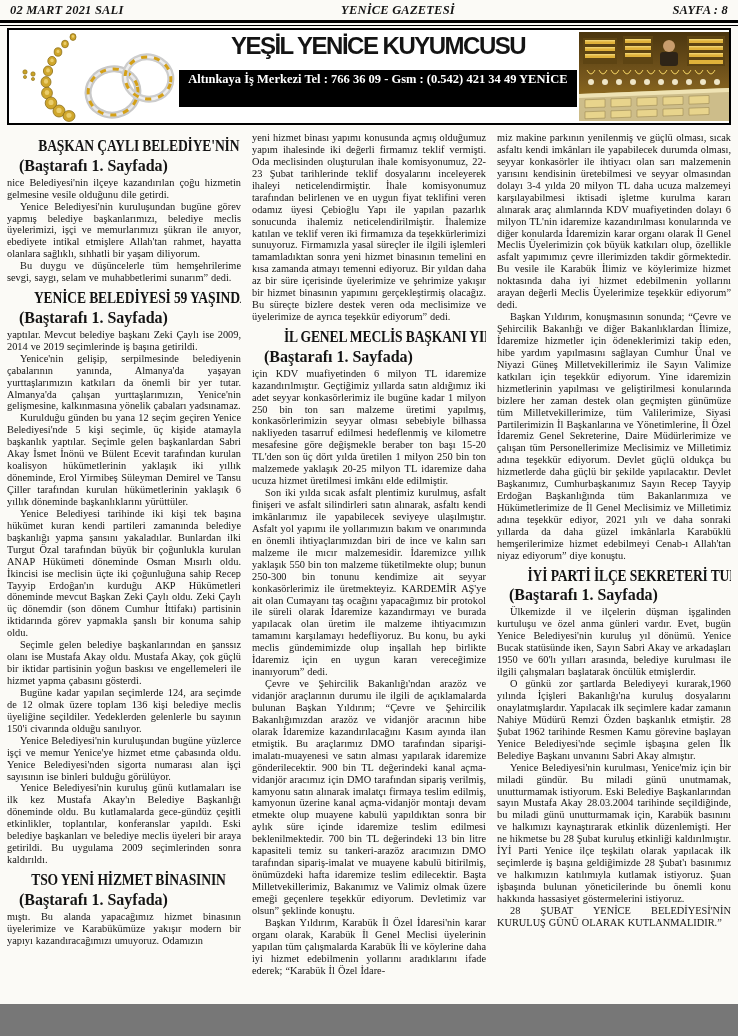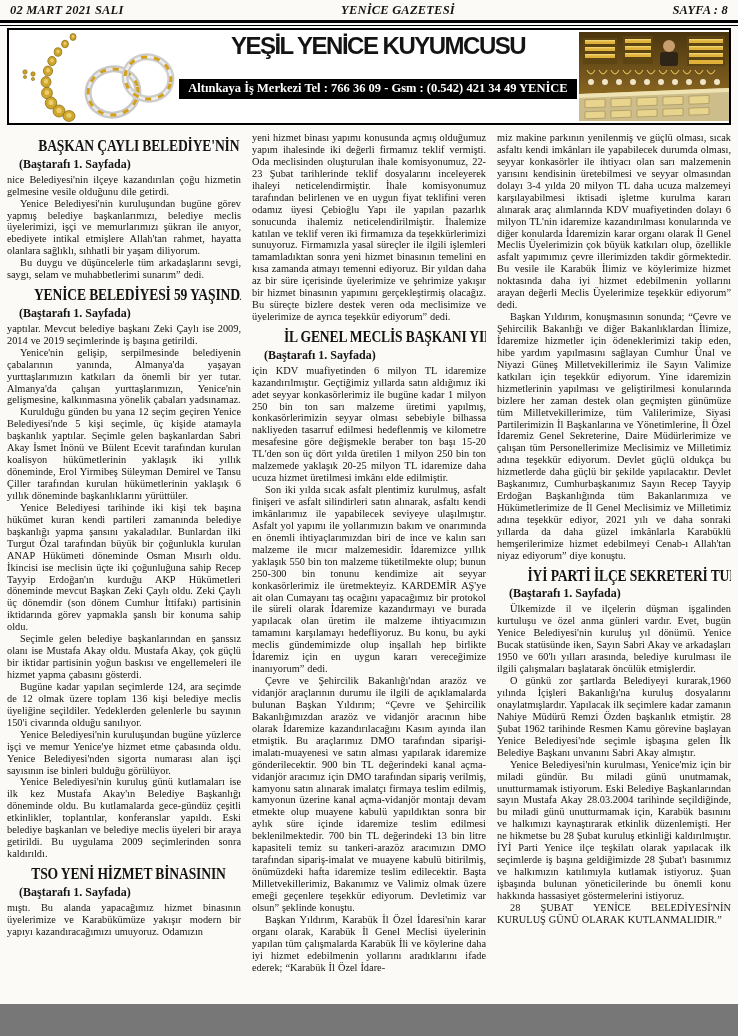--- a/index.html
+++ b/index.html
@@ -25,37 +25,37 @@
   .ad-left svg,.ad-right svg{display:block;width:100%;height:100%;}
   .ad-center{flex:1;text-align:center;padding-top:3px;overflow:hidden;}
   .ad-title{
     font-family:"Liberation Sans","DejaVu Sans",sans-serif;
     font-weight:bold;font-size:24px;letter-spacing:-1.5px;line-height:1.05;
     white-space:nowrap;
   }
   .ad-owner{font-size:24px;letter-spacing:2px;line-height:1.1;margin-top:1px;}
   .ad-contact{
     display:inline-block;background:#000;color:#fff;font-weight:bold;
-    font-size:12.5px;padding:2px 9px 3px;margin-top:21px;white-space:nowrap;
+    font-size:12.5px;padding:2px 9px 20px;margin-top:12px;white-space:nowrap;
   }
   
   .cols{display:flex;gap:11px;padding:4px 7px 0;height:925px;overflow:hidden;}
   .col{width:234px;flex:0 0 auto;overflow:hidden;}
   .para{
     margin:0;font-size:10.35px;line-height:1.155;text-align:justify;
     word-spacing:.4px;
   }
   .para.indent{text-indent:13px;}
   .head-wrap{text-align:center;overflow:hidden;margin:5px 0 1px;}
   .art-head{
     display:inline-block;white-space:nowrap;font-weight:bold;font-size:17px;
     transform:scaleX(.8);transform-origin:50% 50%;line-height:1.1;
     letter-spacing:-.2px;
   }
-  .subhead{font-weight:bold;font-size:12px;margin:0 0 2px;padding-left:12px;}
+  .subhead{font-weight:bold;font-size:16px;margin:0 0 2px;padding-left:12px;}
 </style>
 </head>
 <body>
 
 <div class="page">
 
   <div class="topbar">
     <span>02 MART 2021 SALI</span>
     <span>YENİCE GAZETESİ</span>
     <span>SAYFA : 8</span>
@@ -201,21 +201,21 @@
       </svg>
     </div>
   </div>
 
   <div class="cols" id="cols">
       <div class="col">
         <div class="head-wrap"><div class="art-head">BAŞKAN ÇAYLI BELEDİYE'NİN 59'NCU</div></div>
         <div class="subhead">(Baştarafı 1. Sayfada)</div>
         <p class="para">nice Belediyesi'nin ilçeye kazandırılan çoğu hizmetin gelmesine vesile olduğunu dile getirdi.</p>
         <p class="para indent">Yenice Belediyesi'nin kuruluşundan bugüne görev yapmış belediye başkanlarımızı, belediye meclis üyelerimizi, işçi ve memurlarımızı şükran ile anıyor, ebediyete intikal etmişlere Allah'tan rahmet, hayatta olanlara sağlıklı, sıhhatli bir yaşam diliyorum.</p>
-        <p class="para indent">Bu duygu ve düşüncelerle tüm arkadaşlarını sevgi, saygı, selam ve muhabbetlerimi sunarım” dedi.</p>
+        <p class="para indent">Bu duygu ve düşüncelerle tüm hemşehrilerime sevgi, saygı, selam ve muhabbetlerimi sunarım” dedi.</p>
         <div class="head-wrap"><div class="art-head">YENİCE BELEDİYESİ 59 YAŞINDA</div></div>
         <div class="subhead">(Baştarafı 1. Sayfada)</div>
         <p class="para">yaptılar. Mevcut belediye başkanı Zeki Çaylı ise 2009, 2014 ve 2019 seçimlerinde iş başına getirildi.</p>
         <p class="para indent">Yenice'nin gelişip, serpilmesinde belediyenin çabalarının yanında, Almanya'da yaşayan yurttaşlarımızın katkıları da önemli bir yer tutar. Almanya'da çalışan yurttaşlarımızın, Yenice'nin gelişmesine, kalkınmasına yönelik çabaları yadsınamaz.</p>
         <p class="para indent">Kurulduğu günden bu yana 12 seçim geçiren Yenice Belediyesi'nde 5 kişi seçimle, üç kişide atamayla başkanlık yaptılar. Seçimle gelen başkanlardan Sabri Akay İsmet İnönü ve Bülent Ecevit tarafından kurulan koalisyon hükümetlerinin yaklaşık iki yıllık döneminde, Erol Yirmibeş Süleyman Demirel ve Tansu Çiller tarafından kurulan hükümetlerinin yaklaşık 6 yıllık döneminde başkanlıklarını yürüttüler.</p>
         <p class="para indent">Yenice Belediyesi tarihinde iki kişi tek başına hükümet kuran kendi partileri zamanında belediye başkanlığı yapma şansını yakaladılar. Bunlardan ilki Turgut Özal tarafından büyük bir çoğunlukla kurulan ANAP Hükümeti döneminde Osman Mısırlı oldu. İkincisi ise meclisin üçte iki çoğunluğuna sahip Recep Tayyip Erdoğan'ın kurduğu AKP Hükümetleri döneminde mevcut Başkan Zeki Çaylı oldu. Zeki Çaylı üç dönemdir (son dönem Cumhur İttifakı) partisinin iktidarında görev yapmakla şanslı bir konuma sahip oldu.</p>
         <p class="para indent">Seçimle gelen belediye başkanlarından en şanssız olanı ise Mustafa Akay oldu. Mustafa Akay, çok güçlü bir iktidar partisinin yoğun baskısı ve engellemeleri ile hizmet yapma çabasını gösterdi.</p>
         <p class="para indent">Bugüne kadar yapılan seçimlerde 124, ara seçimde de 12 olmak üzere toplam 136 kişi belediye meclis üyeliğine seçildiler. Yedeklerden gelenlerle bu sayının 150'i civarında olduğu sanılıyor.</p>
         <p class="para indent">Yenice Belediyesi'nin kuruluşundan bugüne yüzlerce işçi ve memur Yenice'ye hizmet etme çabasında oldu. Yenice Belediyesi'nden sigorta numarası alan işçi sayısının ise binleri bulduğu görülüyor.</p>
         <p class="para indent">Yenice Belediyesi'nin kuruluş günü kutlamaları ise ilk kez Mustafa Akay'ın Belediye Başkanlığı döneminde oldu. Bu kutlamalarda gece-gündüz çeşitli etkinlikler, toplantılar, konferanslar yapıldı. Eski belediye başkanları ve belediye meclis üyeleri bir araya getirildi. Bu uygulama 2009 seçimlerinden sonra kaldırıldı.</p>

